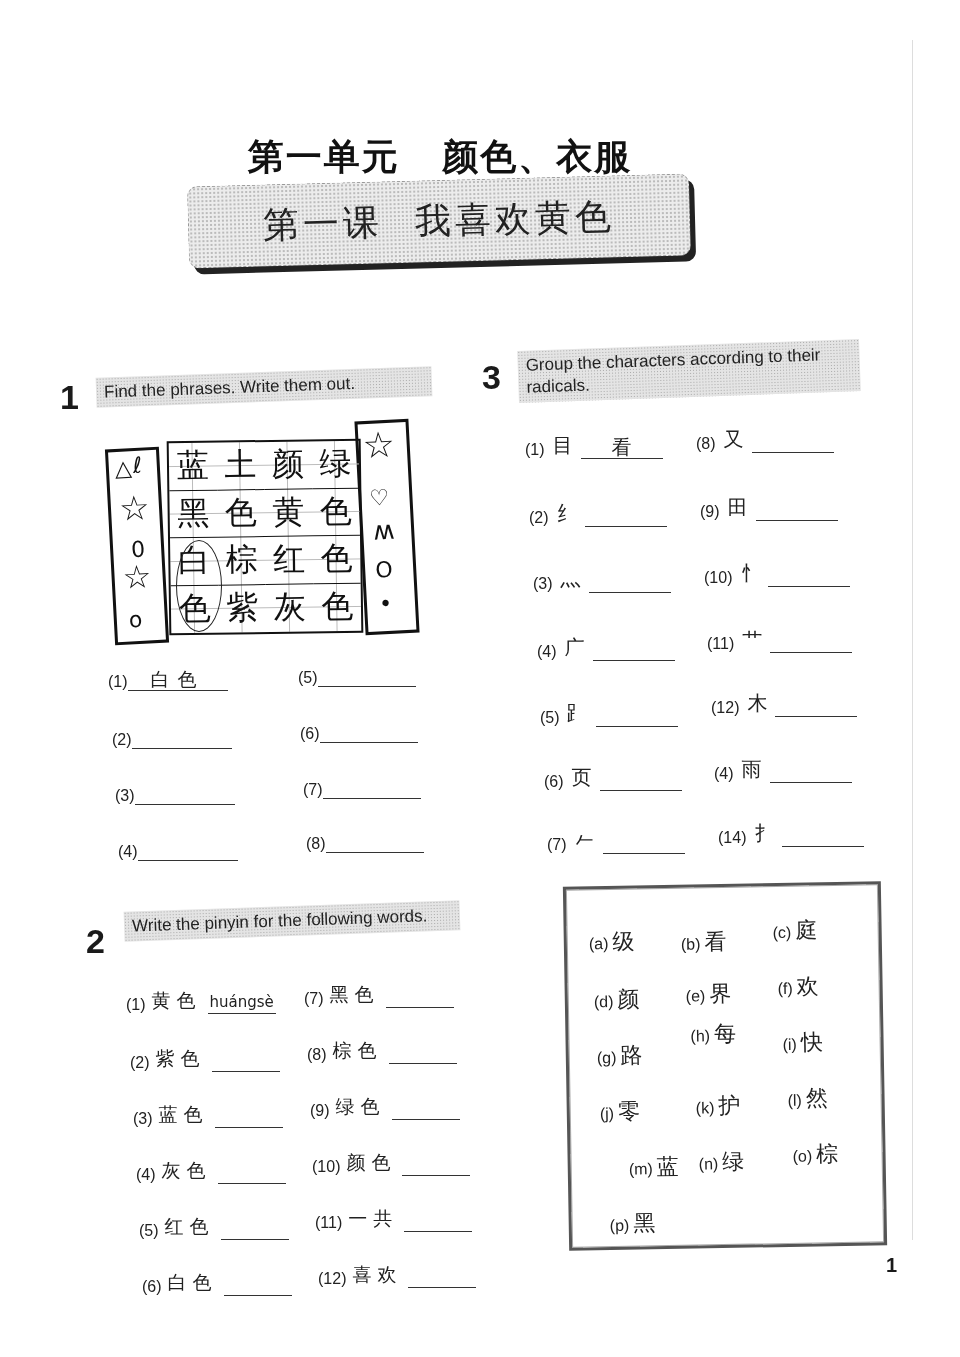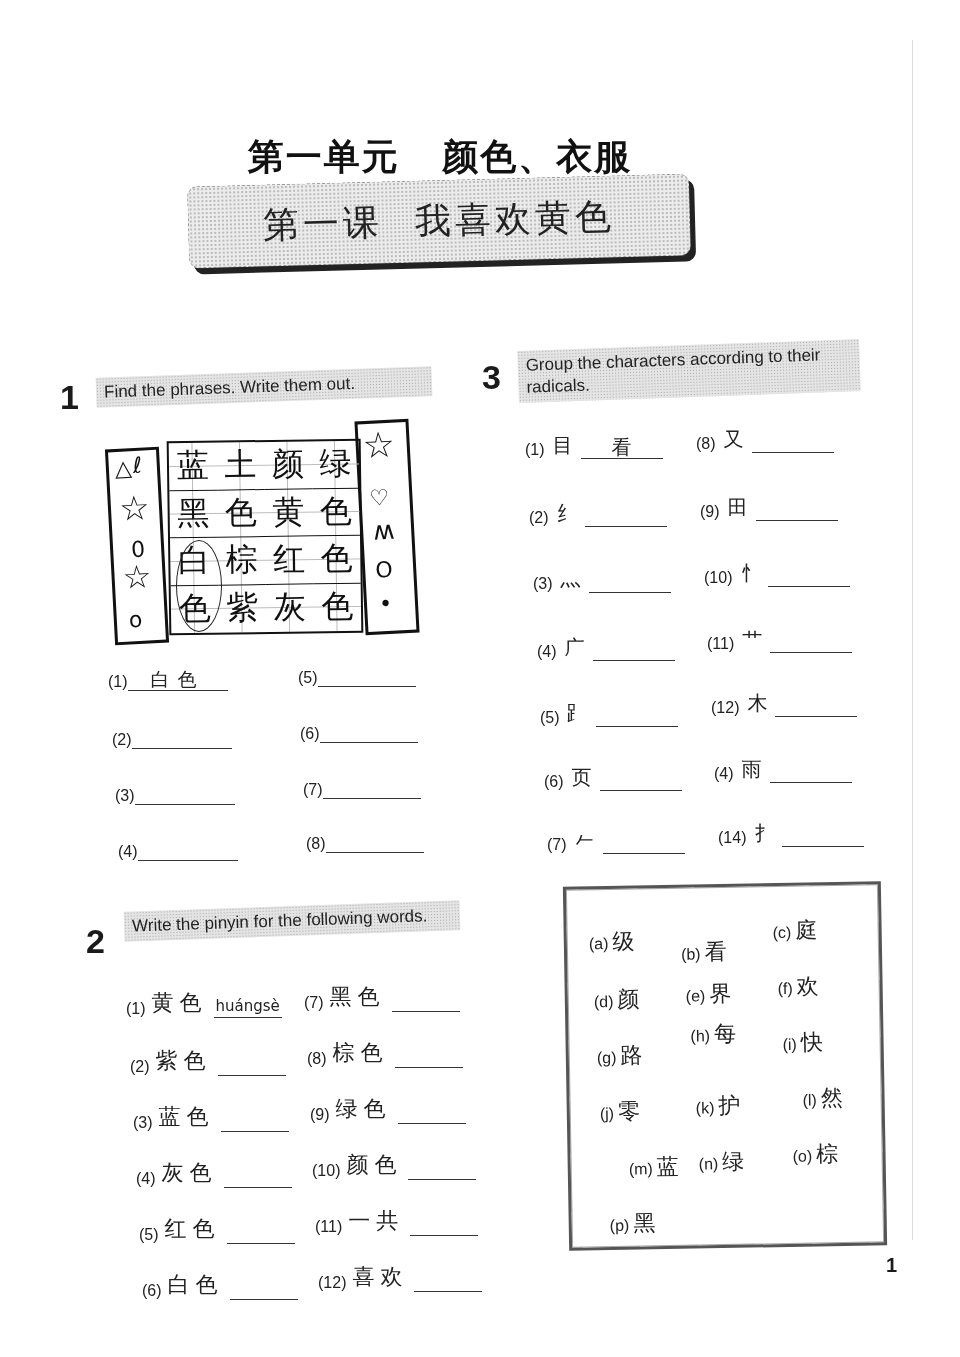--- a/index.html
+++ b/index.html
@@ -55,21 +55,21 @@
   }
   .side-panel { border:3px solid #111; background:#fff; }
   .deco { font-size:22px; color:#111; line-height:1; }
   .answer-row { display:flex; align-items:flex-end; font-size:16px; font-family:"Liberation Sans", sans-serif; }
   .num { font-family:"Liberation Sans", sans-serif; font-size:16px; color:#222; }
   .blank {
     display:inline-block; border-bottom:1.5px solid #333; height:20px; position:relative;
     text-align:center; font-family:"DejaVu Serif", serif; font-size:20px; color:#222; line-height:18px;
   }
   .hand { font-family:"DejaVu Sans", sans-serif; font-size:16px; }
-  .zh { font-family:Liberation Mono, monospace; font-size:22px; color:#222; margin:0 6px; letter-spacing:6px; }
+  .zh { font-family:Liberation Mono, monospace; font-size:19px; color:#222; margin:0 6px; letter-spacing:6px; }
   .radical { font-family:"DejaVu Serif", serif; font-size:20px; color:#222; margin:0 8px; }
   .char-box {
     left:566px; top:884px; width:312px; height:358px;
     border:3px solid #555; background:#fff; transform:rotate(-1deg);
     box-shadow: inset 0 0 0 1px #aaa;
   }
   .char-item { position:absolute; font-size:16px; font-family:"Liberation Sans", sans-serif; color:#222; }
   .char-item .c { font-family:"DejaVu Serif", serif; font-size:22px; margin-left:4px; }
   .page-number { left:886px; top:1254px; font-family:"Liberation Sans", sans-serif; font-weight:bold; font-size:20px; }
   .scan-edge { left:912px; top:40px; width:1px; height:1200px; background:#ddd; }
@@ -295,30 +295,30 @@
   <span class="blank" style="width:82px;"></span>
 </div>
 <div class="abs answer-row" style="left:718px; top:820px;">
   <span class="num">(14)</span>
   <span class="radical">扌</span>
   <span class="blank" style="width:82px;"></span>
 </div>
 
 <div class="abs char-box">
   <div class="char-item" style="left:22px; top:38px;"><span>(a)</span><span class="c">级</span></div>
-  <div class="char-item" style="left:114px; top:50px;"><span>(b)</span><span class="c">看</span></div>
+  <div class="char-item" style="left:114px; top:40px;"><span>(b)</span><span class="c">看</span></div>
   <div class="char-item" style="left:206px; top:30px;"><span>(c)</span><span class="c">庭</span></div>
   <div class="char-item" style="left:26px; top:96px;"><span>(d)</span><span class="c">颜</span></div>
   <div class="char-item" style="left:118px; top:92px;"><span>(e)</span><span class="c">界</span></div>
   <div class="char-item" style="left:210px; top:86px;"><span>(f)</span><span class="c">欢</span></div>
   <div class="char-item" style="left:28px; top:152px;"><span>(g)</span><span class="c">路</span></div>
   <div class="char-item" style="left:122px; top:132px;"><span>(h)</span><span class="c">每</span></div>
   <div class="char-item" style="left:214px; top:142px;"><span>(i)</span><span class="c">快</span></div>
   <div class="char-item" style="left:30px; top:208px;"><span>(j)</span><span class="c">零</span></div>
   <div class="char-item" style="left:126px; top:204px;"><span>(k)</span><span class="c">护</span></div>
-  <div class="char-item" style="left:218px; top:198px;margin-left:15px;"><span>(l)</span><span class="c">然</span></div>
+  <div class="char-item" style="left:218px; top:198px;"><span>(l)</span><span class="c">然</span></div>
   <div class="char-item" style="left:34px; top:264px;margin-left:24px;"><span>(m)</span><span class="c">蓝</span></div>
   <div class="char-item" style="left:128px; top:260px;"><span>(n)</span><span class="c">绿</span></div>
   <div class="char-item" style="left:222px; top:254px;"><span>(o)</span><span class="c">棕</span></div>
   <div class="char-item" style="left:38px; top:320px;"><span>(p)</span><span class="c">黑</span></div>
 </div>
 
 <div class="abs page-number">1</div>
 
 </body></html>

